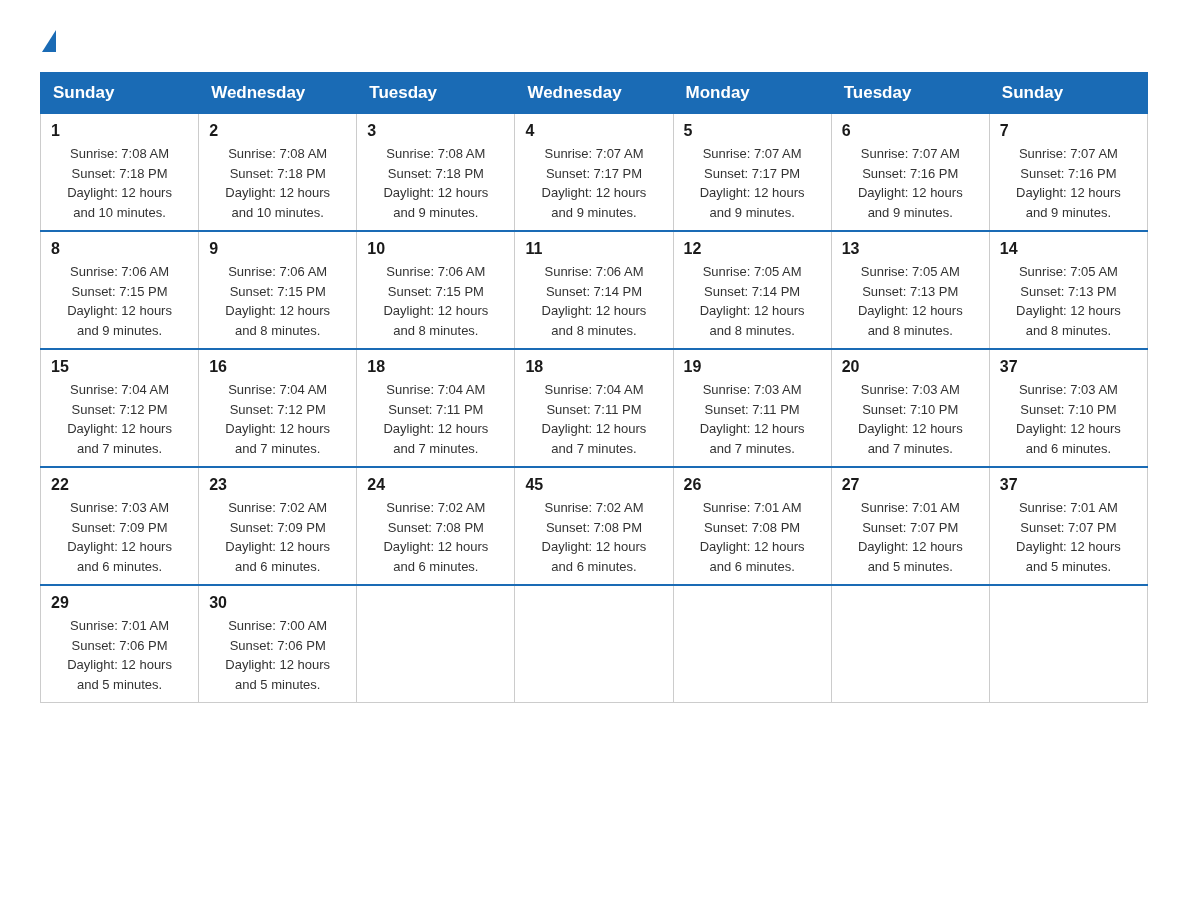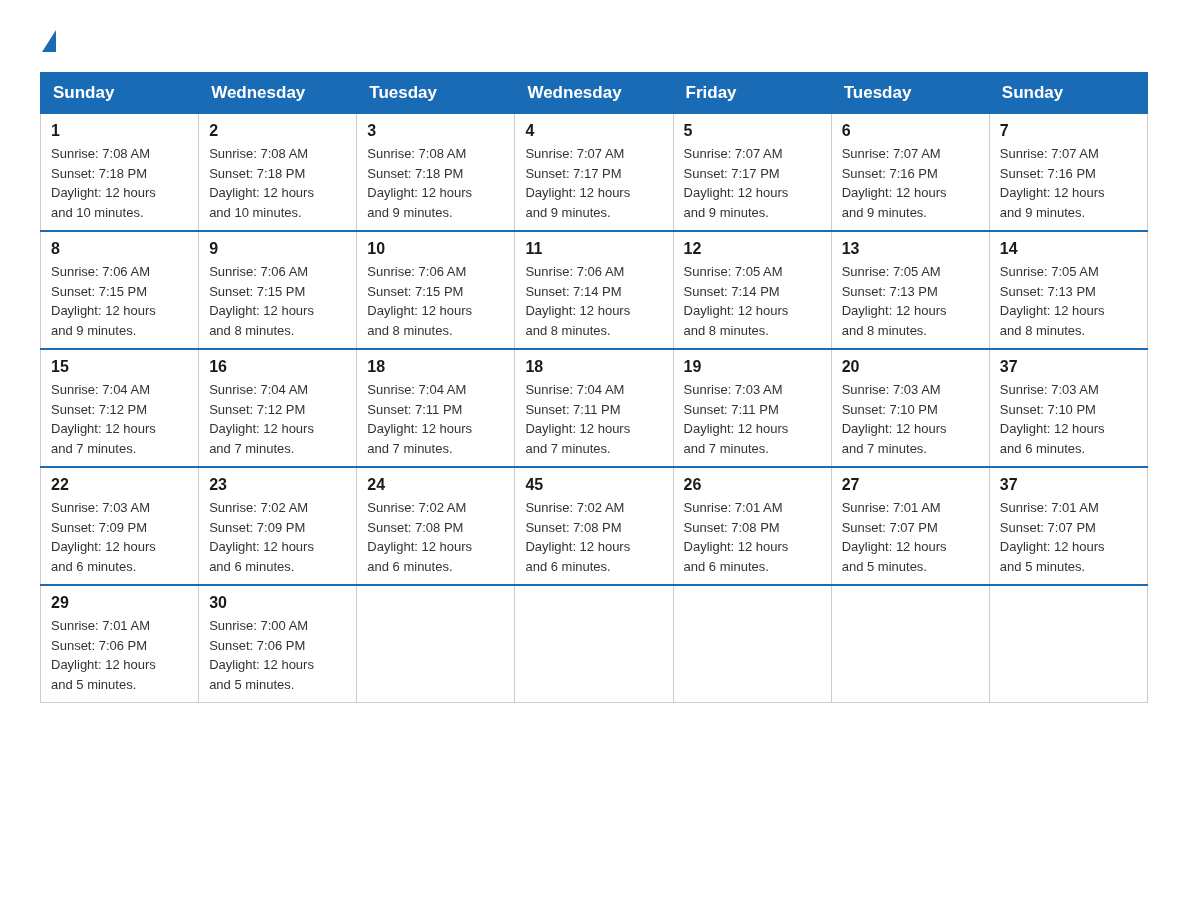--- a/index.html
+++ b/index.html
@@ -82,20 +82,21 @@
     .day-num {
       font-size: 16px;
       font-weight: bold;
       color: #1a1a1a;
       margin-bottom: 4px;
     }
     .day-info {
       font-size: 13px;
       line-height: 1.5;
       color: #333;
+      text-align: center;
     }
     .row-divider td {
       border-top: 2px solid #1a6bb5;
     }
     .empty-cell {
       background: #fff;
     }
   </style>
 </head>
 <body>
@@ -114,21 +115,21 @@
   </div>
 </div>
 
 <table class="calendar">
   <thead>
     <tr>
     <th>Sunday</th>
         <th>Wednesday</th>
         <th>Tuesday</th>
         <th>Wednesday</th>
-        <th>Friday</th>
+        <th>Monday</th>
         <th>Tuesday</th>
         <th>Sunday</th>
       </tr>
   </thead>
   <tbody id="calendar-body">
   <tr>
         <td>
           <div class="day-num">1</div>
           <div class="day-info">Sunrise: 7:08 AM<br>Sunset: 7:18 PM<br>Daylight: 12 hours<br>and 10 minutes.</div>
         </td>

